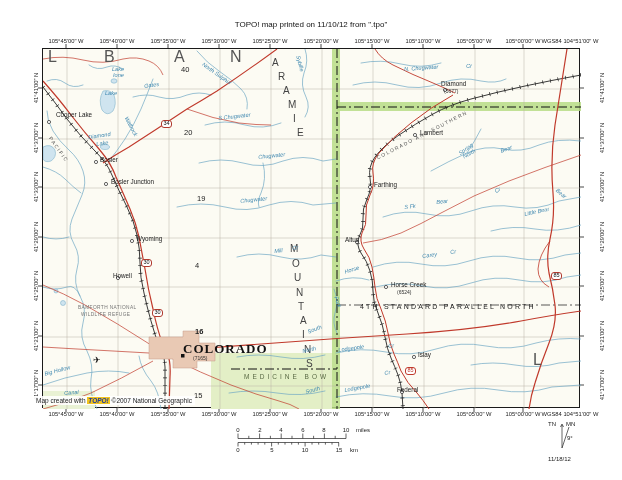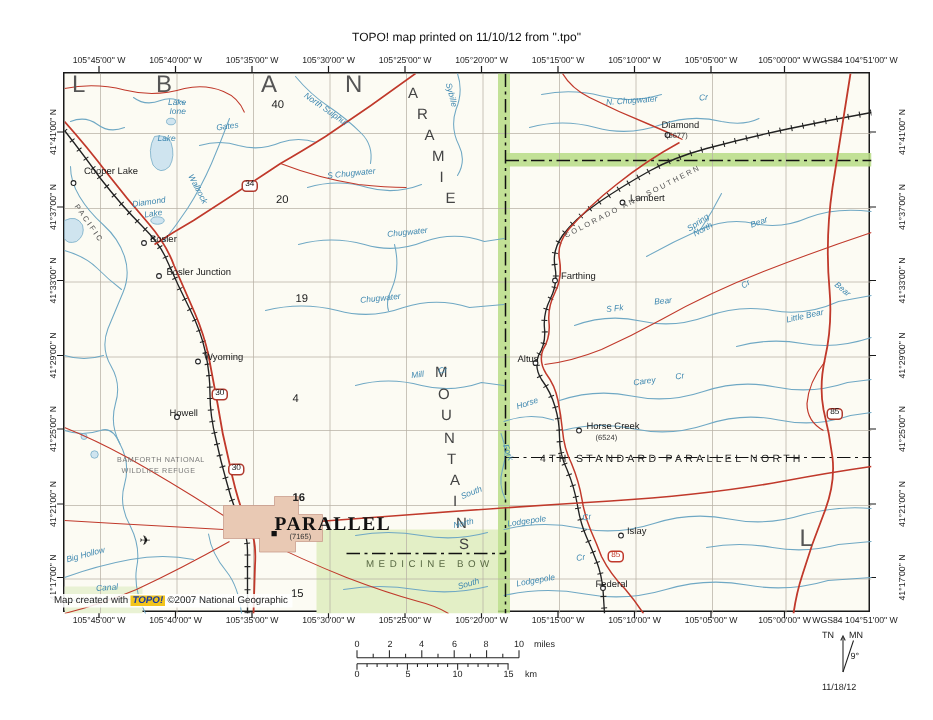--- a/index.html
+++ b/index.html
@@ -234,21 +234,21 @@
     <span class="lbl town" style="left: 69px; top: 131px;">Bosler Junction</span>
     <span class="lbl town" style="left: 94px; top: 188px;">Wyoming</span>
     <span class="lbl town" style="left: 71px; top: 225px;">Howell</span>
     <span class="lbl town" style="left: 399px; top: 33px;">Diamond</span>
     <span class="lbl town" style="left: 378px; top: 82px;">Lambert</span>
     <span class="lbl town" style="left: 332px; top: 134px;">Farthing</span>
     <span class="lbl town" style="left: 303px; top: 189px;">Altus</span>
     <span class="lbl town" style="left: 349px; top: 234px;">Horse Creek</span>
     <span class="lbl town" style="left: 376px; top: 304px;">Islay</span>
     <span class="lbl town" style="left: 355px; top: 339px;">Federal</span>
-    <span class="lbl city" style="left: 141px; top: 294px;">PARALLEL</span>
+    <span class="lbl city" style="left: 141px; top: 294px;">COLORADO</span>
     <span class="lbl elev" style="left: 151px; top: 308px;">(7165)</span>
     <span class="lbl elev" style="left: 402px; top: 41px;">(5677)</span>
     <span class="lbl elev" style="left: 355px; top: 242px;">(6524)</span>
     <span class="lbl secnum" style="left: 139px; top: 18px;">40</span>
     <span class="lbl secnum" style="left: 142px; top: 81px;">20</span>
     <span class="lbl secnum" style="left: 155px; top: 147px;">19</span>
     <span class="lbl secnum" style="left: 153px; top: 214px;">4</span>
     <span class="lbl secnum" style="left: 153px; top: 280px; font-weight: bold;">16</span>
     <span class="lbl secnum" style="left: 152px; top: 344px;">15</span>
     <span class="lbl county" style="left: 6px; top: 1px;">L</span>

